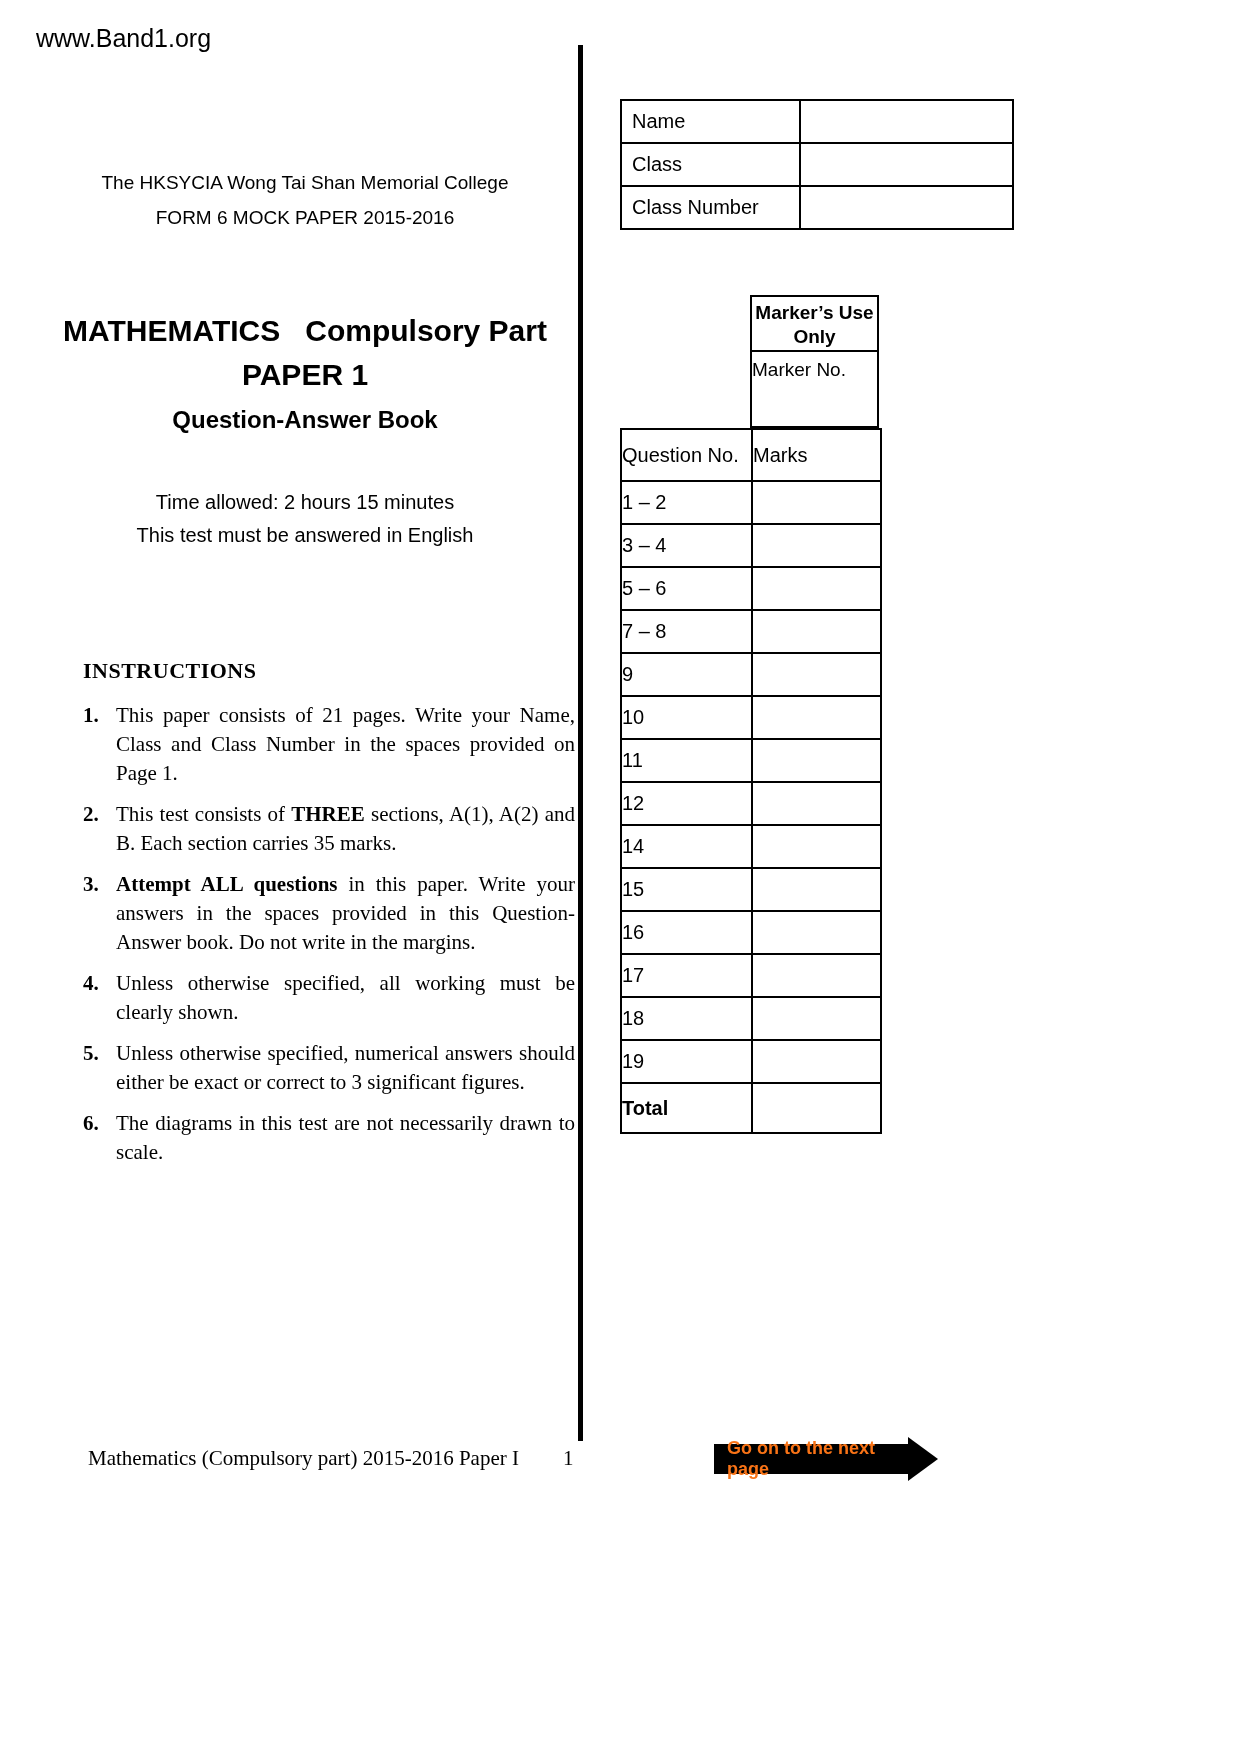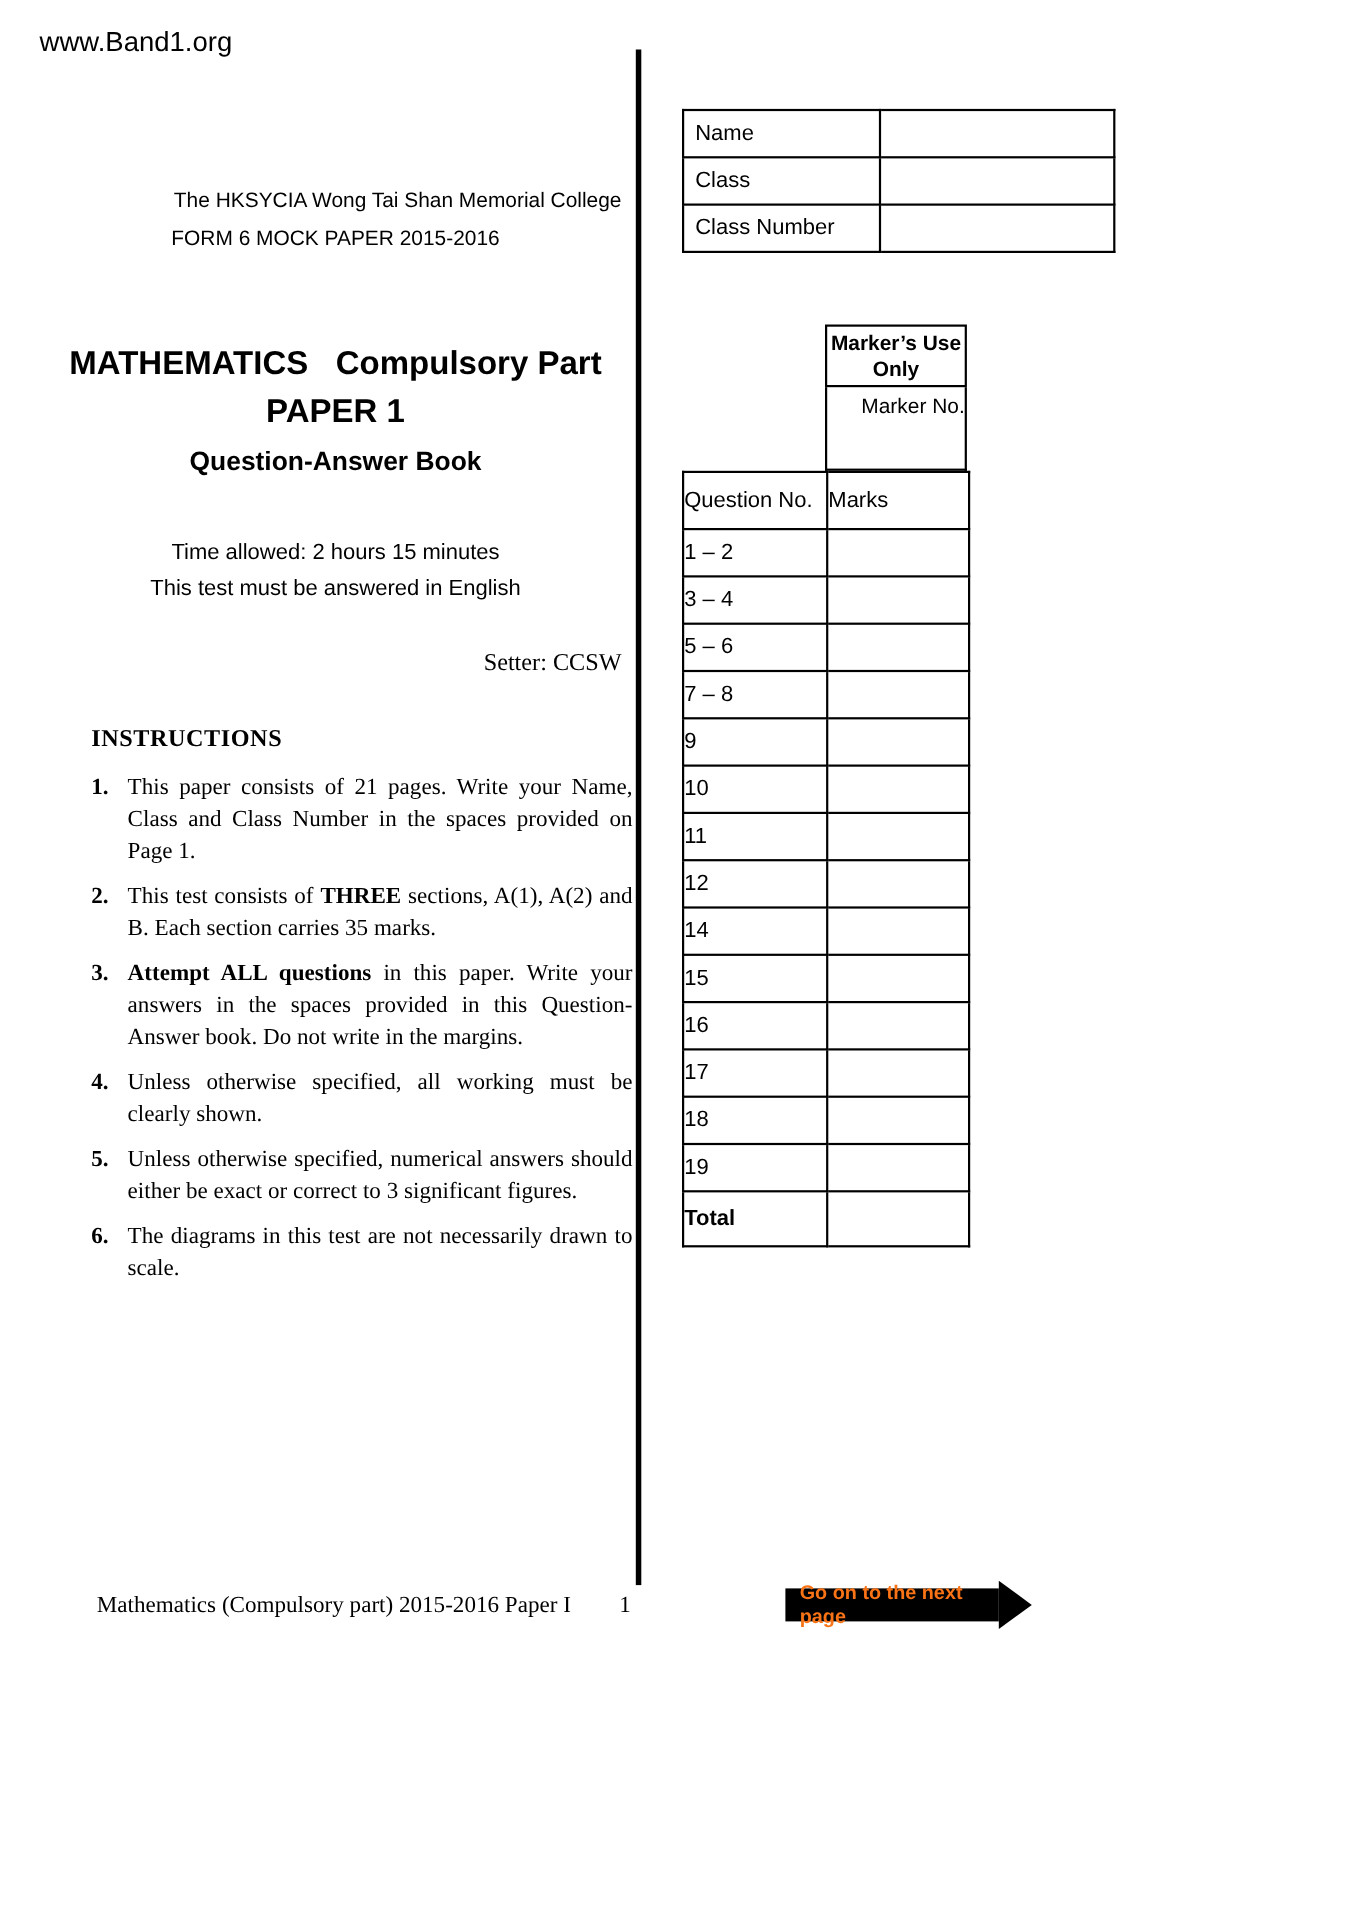--- a/index.html
+++ b/index.html
@@ -12,21 +12,21 @@
   .divider { position:absolute; left:578px; top:45px; width:5px; height:1396px; background:#000; }
 
   
   .student-table { position:absolute; left:620px; top:99px; border-collapse:collapse; }
   .student-table td { border:2px solid #000; height:43px; font-size:20px; vertical-align:middle; }
   .student-table .label-cell { width:179px; padding-left:10px; }
   .student-table .value-cell { width:213px; }
 
   
   .cline { position:absolute; left:45px; width:520px; text-align:center; }
-  .school { top:172px; font-size:19px;text-align:right; }
+  .school { top:172px; font-size:19px; }
   .form-line { top:207px; font-size:19px; }
   .title1 { top:314px; font-size:30px; font-weight:bold; white-space:pre-wrap; }
   .title2 { top:358px; font-size:30px; font-weight:bold; }
   .subtitle { top:406px; font-size:24px; font-weight:bold; }
   .time { top:491px; font-size:20px; }
   .lang { top:524px; font-size:20px; }
   .setter { top:589px; font-size:22px; font-family:"Liberation Serif", serif; text-align:right; }
 
   
   .instructions {
@@ -40,21 +40,21 @@
   .b { font-weight:bold; }
 
   
   .marker-use {
     position:absolute; left:750px; top:295px; width:129px; height:57px;
     border:2px solid #000; text-align:center; font-weight:bold; font-size:19px;
     line-height:24px; padding-top:4px;
   }
   .marker-no {
     position:absolute; left:750px; top:352px; width:129px; height:76px;
-    border:2px solid #000; border-top:none; text-align:right; font-size:19px; padding-top:7px;
+    border:2px solid #000; border-top:none; text-align:left; font-size:19px; padding-top:7px;
   }
 
   
   .marker-table { position:absolute; left:620px; top:428px; border-collapse:collapse; text-align:left; }
   .marker-table td { border:2px solid #000; font-size:20px; vertical-align:middle; }
   .marker-table .qcol { width:131px; }
   .marker-table .mcol { width:129px; }
   .marker-table .head-row td { height:52px; }
   .marker-table .data-row td { height:43px; }
   .marker-table .total-row td { height:50px; }
@@ -98,21 +98,20 @@
   </tbody>
     </table>
 
   <div class="cline school">The HKSYCIA Wong Tai Shan Memorial College</div>
   <div class="cline form-line">FORM 6 MOCK PAPER 2015-2016</div>
   <div class="cline title1">MATHEMATICS   Compulsory Part</div>
   <div class="cline title2">PAPER 1</div>
   <div class="cline subtitle">Question-Answer Book</div>
   <div class="cline time">Time allowed: 2 hours 15 minutes</div>
   <div class="cline lang">This test must be answered in English</div>
-  <div class="cline setter">Setter: CCSW</div>
 
   <div class="instructions">
     <div class="instr-title">INSTRUCTIONS</div>
 
     <div class="instr-item">
       <div class="instr-num">1.</div>
       <div class="instr-text"><span>This paper consists of 21 pages. Write your Name, Class and Class Number in the spaces provided on Page 1.</span><span class="b"></span><span></span></div>
     </div>
     <div class="instr-item">
       <div class="instr-num">2.</div>

